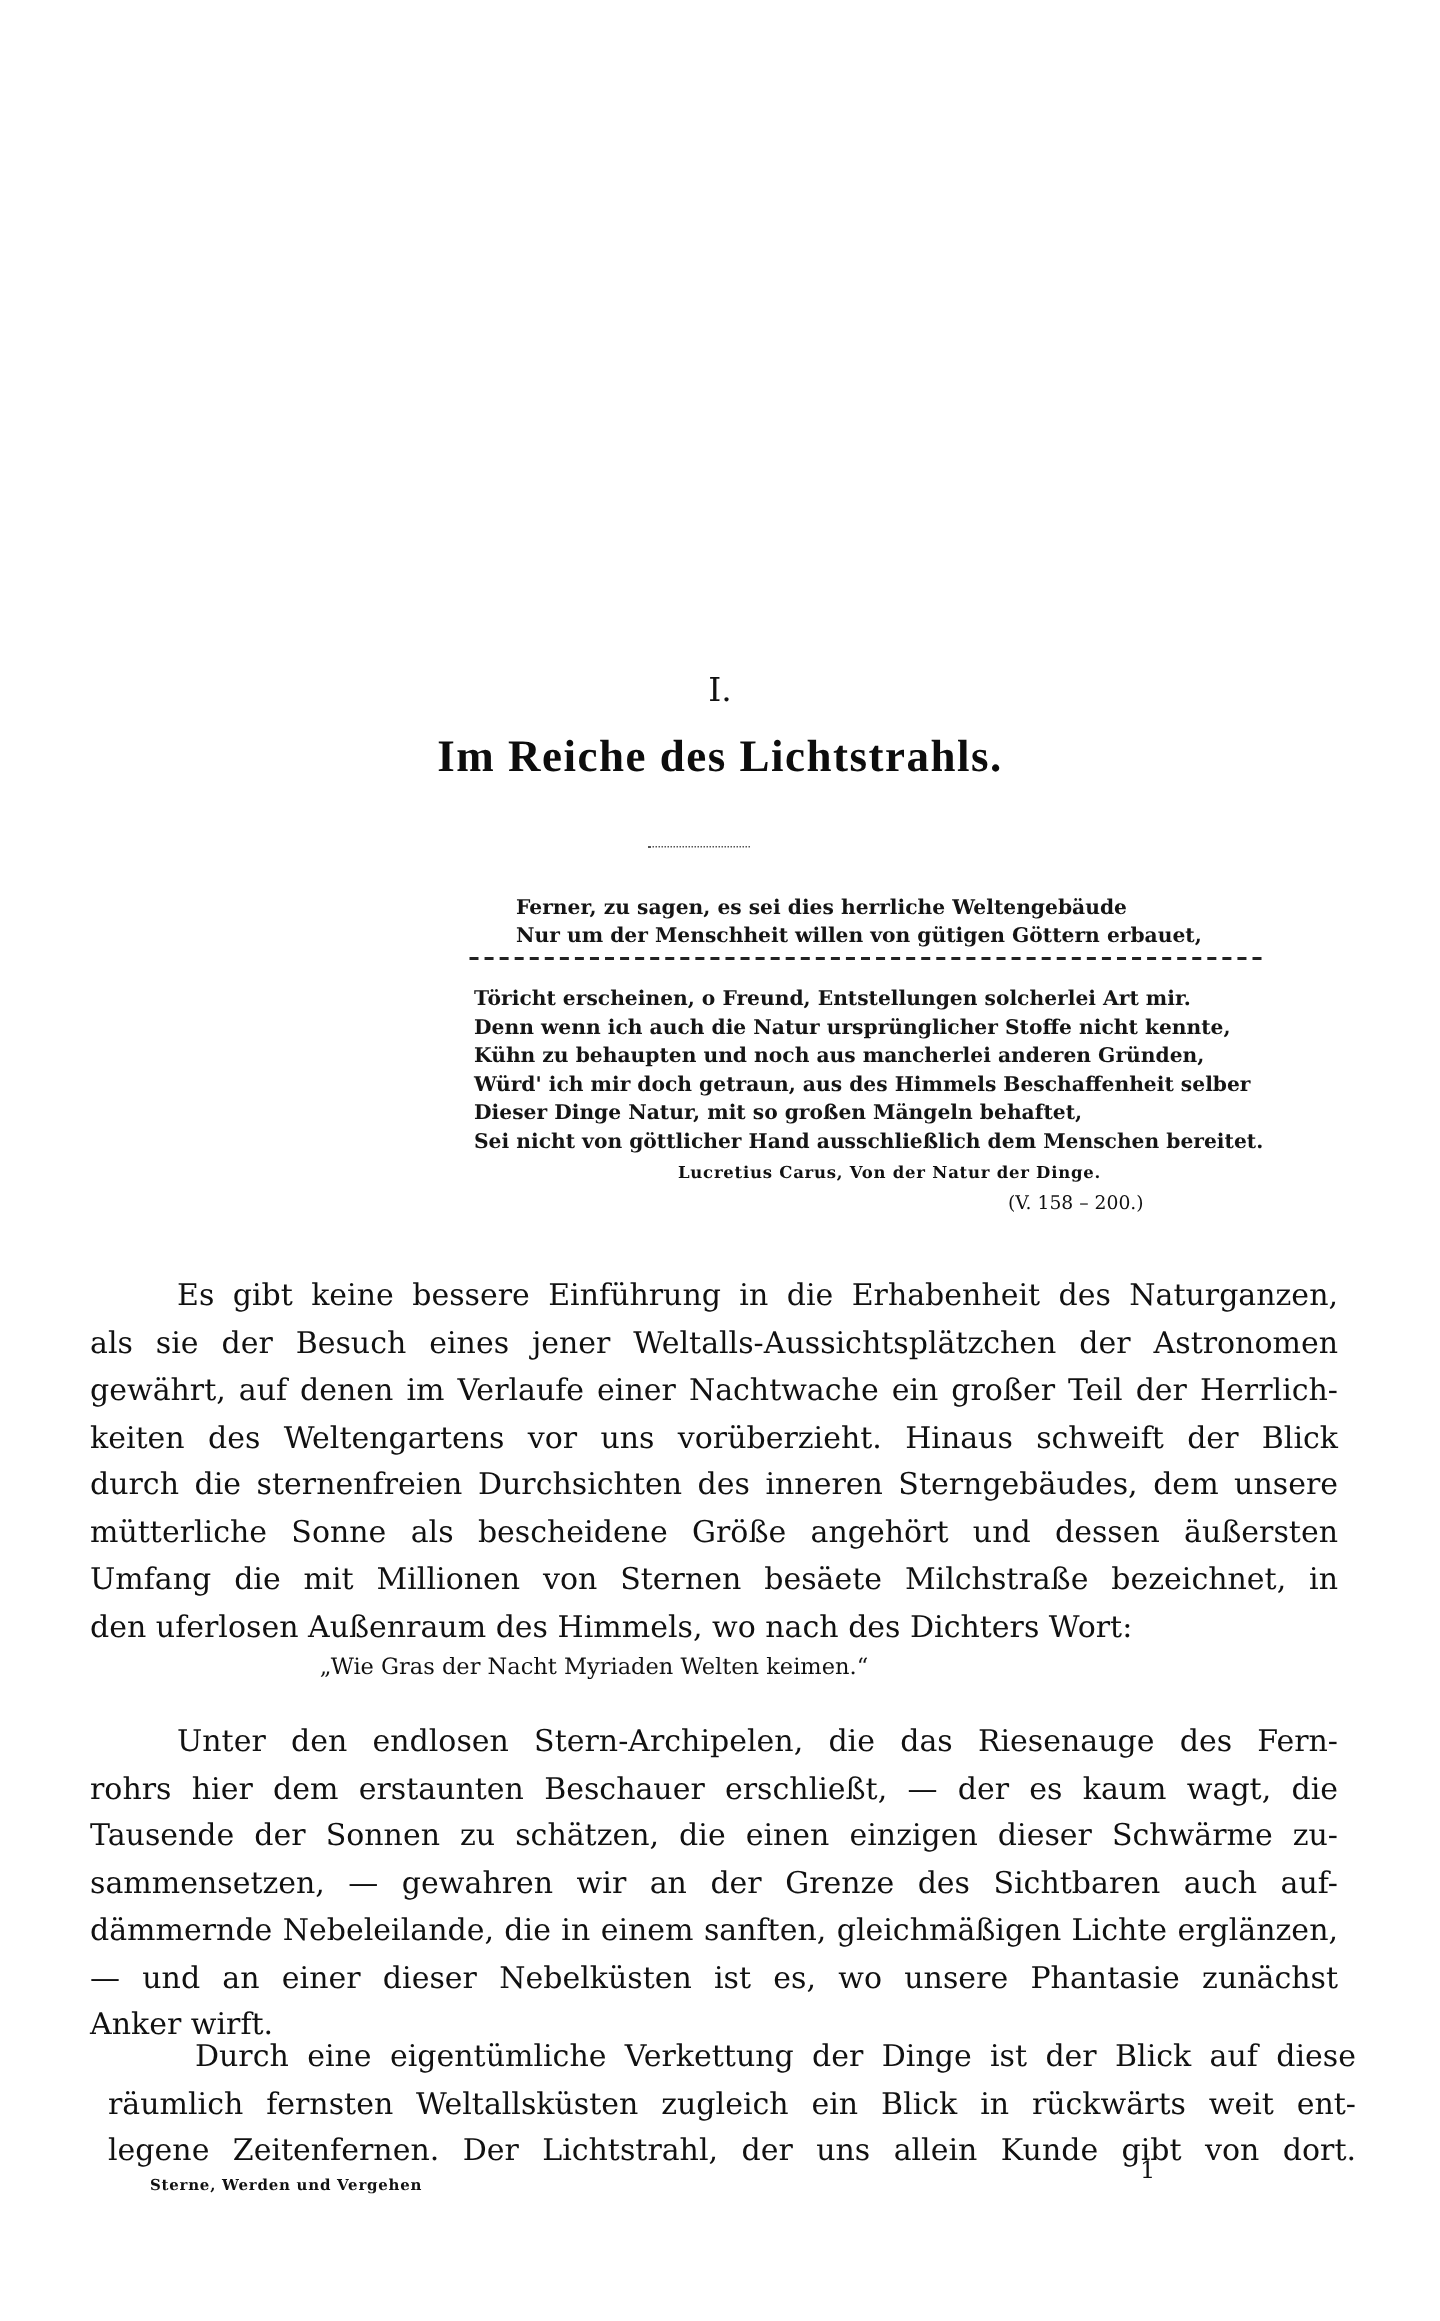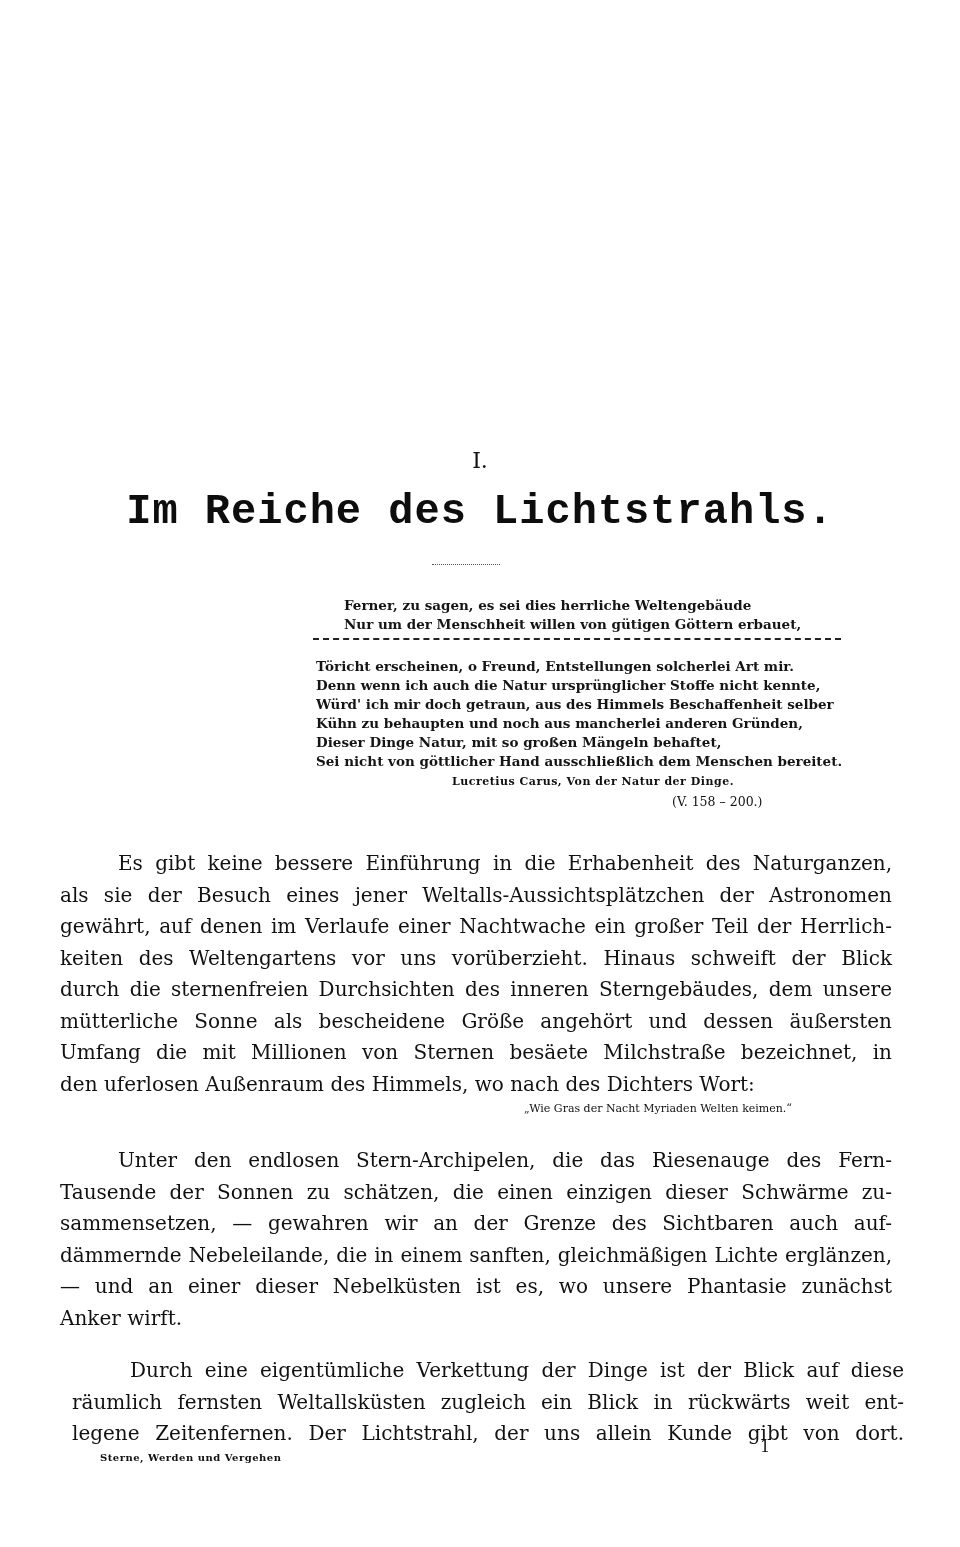--- a/index.html
+++ b/index.html
@@ -4,21 +4,21 @@
 <style>
   html, body { margin: 0; padding: 0; background: #ffffff; }
   body { width: 960px; height: 1547px; position: relative; overflow: hidden; color: #111; }
   .page { position: absolute; inset: 0; }
   .chapter-num {
     position: absolute; top: 448px; left: 0; width: 960px; text-align: center;
     font-family: "DejaVu Serif", serif; font-size: 22px; color: #111;
   }
   .chapter-title {
     position: absolute; top: 488px; left: 0; width: 960px; text-align: center;
-    font-family: Liberation Mono, monospace; font-weight: bold; font-size: 42px; letter-spacing: 1px; color: #0d0d0d;
+    font-family: Liberation Serif, serif; font-weight: bold; font-size: 30px; letter-spacing: 1px; color: #0d0d0d;
   }
   .title-rule {
     position: absolute; top: 564px; left: 432px; width: 68px; height: 0;
     border-top: 1px dotted #555;
   }
   .motto {
     position: absolute; left: 316px; width: 580px;
     font-family: "DejaVu Serif", serif; font-size: 13.5px; font-weight: bold; color: #151515;
   }
   .motto-line { height: 19px; line-height: 19px; white-space: nowrap; }
@@ -41,22 +41,22 @@
     font-family: "DejaVu Serif", serif; font-size: 20px; color: #111;
   }
   .body-line {
     height: 31.5px; line-height: 31.5px; white-space: nowrap;
     text-align: justify; text-align-last: justify;
   }
   .body-line.indent { padding-left: 58px; }
   .body-line.last { text-align-last: left; }
   .p1 { top: 848px; }
   .quote-line {
-    position: absolute; top: 1102px; left: 0; width: 792px; text-align: right;
-    font-family: "DejaVu Serif", serif; font-size: 11px; color: #111;
+    position: absolute; top: 1102px; left: 0; width: 792px; text-align: center;
+    font-family: "DejaVu Serif", serif; font-size: 15px; color: #111;
   }
   .p2 { top: 1145px; }
   .p3 { top: 1355px; margin-left: 12px; }
   .footer-sig {
     position: absolute; top: 1452px; left: 100px;
     font-family: "DejaVu Serif", serif; font-size: 10px; font-weight: bold; letter-spacing: 0.5px;
   }
   .page-num {
     position: absolute; top: 1437px; left: 760px;
     font-family: "DejaVu Serif", serif; font-size: 16px;
@@ -74,22 +74,22 @@
   <div class="motto motto-a">
     <div class="motto-line">Ferner, zu sagen, es sei dies herrliche Weltengebäude</div>
     <div class="motto-line">Nur um der Menschheit willen von gütigen Göttern erbauet,</div>
   </div>
 
   <div class="dash-row"></div>
 
   <div class="motto motto-b">
     <div class="motto-line">Töricht erscheinen, o Freund, Entstellungen solcherlei Art mir.</div>
     <div class="motto-line">Denn wenn ich auch die Natur ursprünglicher Stoffe nicht kennte,</div>
+    <div class="motto-line">Kühn zu behaupten und noch aus mancherlei anderen Gründen,</div>
     <div class="motto-line">Würd' ich mir doch getraun, aus des Himmels Beschaffenheit selber</div>
-    <div class="motto-line">Kühn zu behaupten und noch aus mancherlei anderen Gründen,</div>
     <div class="motto-line">Dieser Dinge Natur, mit so großen Mängeln behaftet,</div>
     <div class="motto-line">Sei nicht von göttlicher Hand ausschließlich dem Menschen bereitet.</div>
   </div>
 
   <div class="attribution">Lucretius Carus, Von der Natur der Dinge.</div>
   <div class="verse-ref">(V. 158 – 200.)</div>
 
   <div class="body-text p1">
     <div class="body-line indent">Es gibt keine bessere Einführung in die Erhabenheit des Naturganzen,</div>
     <div class="body-line">als sie der Besuch eines jener Weltalls-Aussichtsplätzchen der Astronomen</div>
@@ -98,20 +98,21 @@
     <div class="body-line">durch die sternenfreien Durchsichten des inneren Sterngebäudes, dem unsere</div>
     <div class="body-line">mütterliche Sonne als bescheidene Größe angehört und dessen äußersten</div>
     <div class="body-line">Umfang die mit Millionen von Sternen besäete Milchstraße bezeichnet, in</div>
     <div class="body-line last">den uferlosen Außenraum des Himmels, wo nach des Dichters Wort:</div>
   </div>
 
   <div class="quote-line">„Wie Gras der Nacht Myriaden Welten keimen.“</div>
 
   <div class="body-text p2">
     <div class="body-line indent">Unter den endlosen Stern-Archipelen, die das Riesenauge des Fern-</div>
+    <div class="body-line">rohrs hier dem erstaunten Beschauer erschließt, — der es kaum wagt, die</div>
     <div class="body-line">Tausende der Sonnen zu schätzen, die einen einzigen dieser Schwärme zu-</div>
     <div class="body-line">sammensetzen, — gewahren wir an der Grenze des Sichtbaren auch auf-</div>
     <div class="body-line">dämmernde Nebeleilande, die in einem sanften, gleichmäßigen Lichte erglänzen,</div>
     <div class="body-line">— und an einer dieser Nebelküsten ist es, wo unsere Phantasie zunächst</div>
     <div class="body-line last">Anker wirft.</div>
   </div>
 
   <div class="body-text p3">
     <div class="body-line indent">Durch eine eigentümliche Verkettung der Dinge ist der Blick auf diese</div>
     <div class="body-line">räumlich fernsten Weltallsküsten zugleich ein Blick in rückwärts weit ent-</div>

